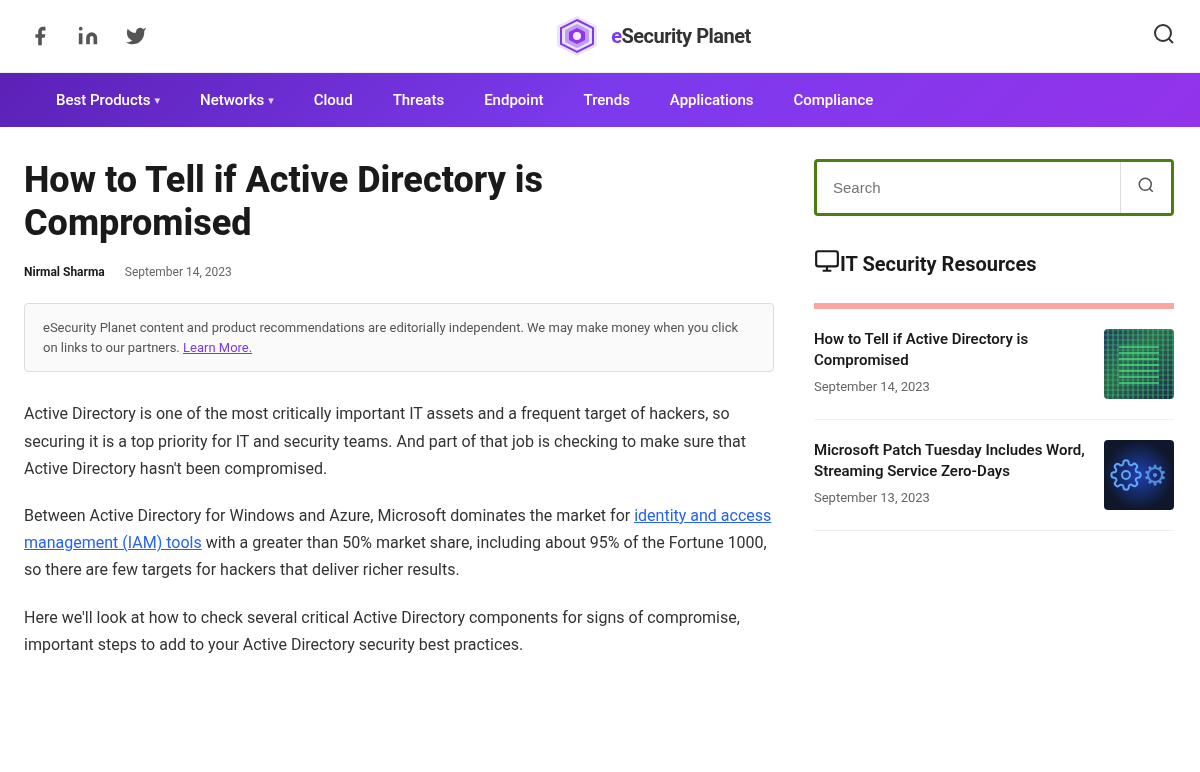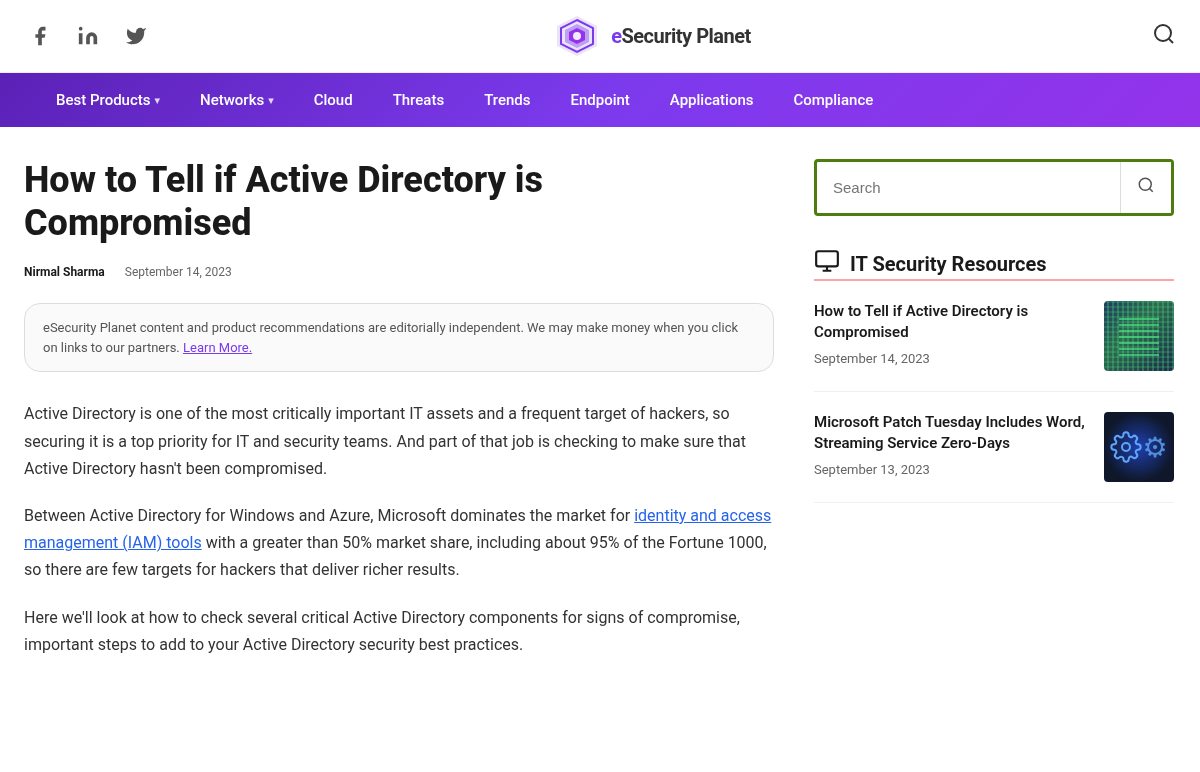--- a/index.html
+++ b/index.html
@@ -94,21 +94,21 @@
     }
     .article-author {
       font-weight: 700;
       color: #1a1a1a;
     }
     .article-date {
       color: #666;
     }
     .disclaimer-box {
       border: 1px solid #ddd;
-      border-radius: 16px;
+      border-radius: 4px;
       padding: 14px 18px;
       margin-bottom: 28px;
       background: #fafafa;
       font-size: 13px;
       color: #555;
       line-height: 1.5;
     }
     .disclaimer-box a {
       color: #7c3aed;
       text-decoration: underline;
@@ -158,24 +158,23 @@
       padding: 14px 16px;
       cursor: pointer;
       color: #555;
       font-size: 18px;
     }
 
     
     .sidebar-section-header {
       display: flex;
       align-items: center;
-      gap: 10px;
       margin-bottom: 20px;
-      padding-bottom: 0;
-      border-bottom: 2px solid #fca5a5;
+      padding-bottom: 24px;
+      border-bottom: 6px solid #fca5a5;
     }
     .monitor-icon {
       font-size: 22px;
       color: #1a1a1a;
     }
     .sidebar-section-title {
       font-size: 20px;
       font-weight: 700;
       color: #1a1a1a;
     }
@@ -295,24 +294,24 @@
     <span>Networks</span>
     <span class="nav-chevron">▾</span>
   </a>
   <a class="nav-item">
     <span>Cloud</span>
   </a>
   <a class="nav-item">
     <span>Threats</span>
   </a>
   <a class="nav-item">
+    <span>Endpoint</span>
+  </a>
+  <a class="nav-item">
     <span>Trends</span>
-  </a>
-  <a class="nav-item">
-    <span>Endpoint</span>
   </a>
   <a class="nav-item">
     <span>Applications</span>
   </a>
   <a class="nav-item">
     <span>Compliance</span>
   </a>
 </nav>
 
 <div class="main">

